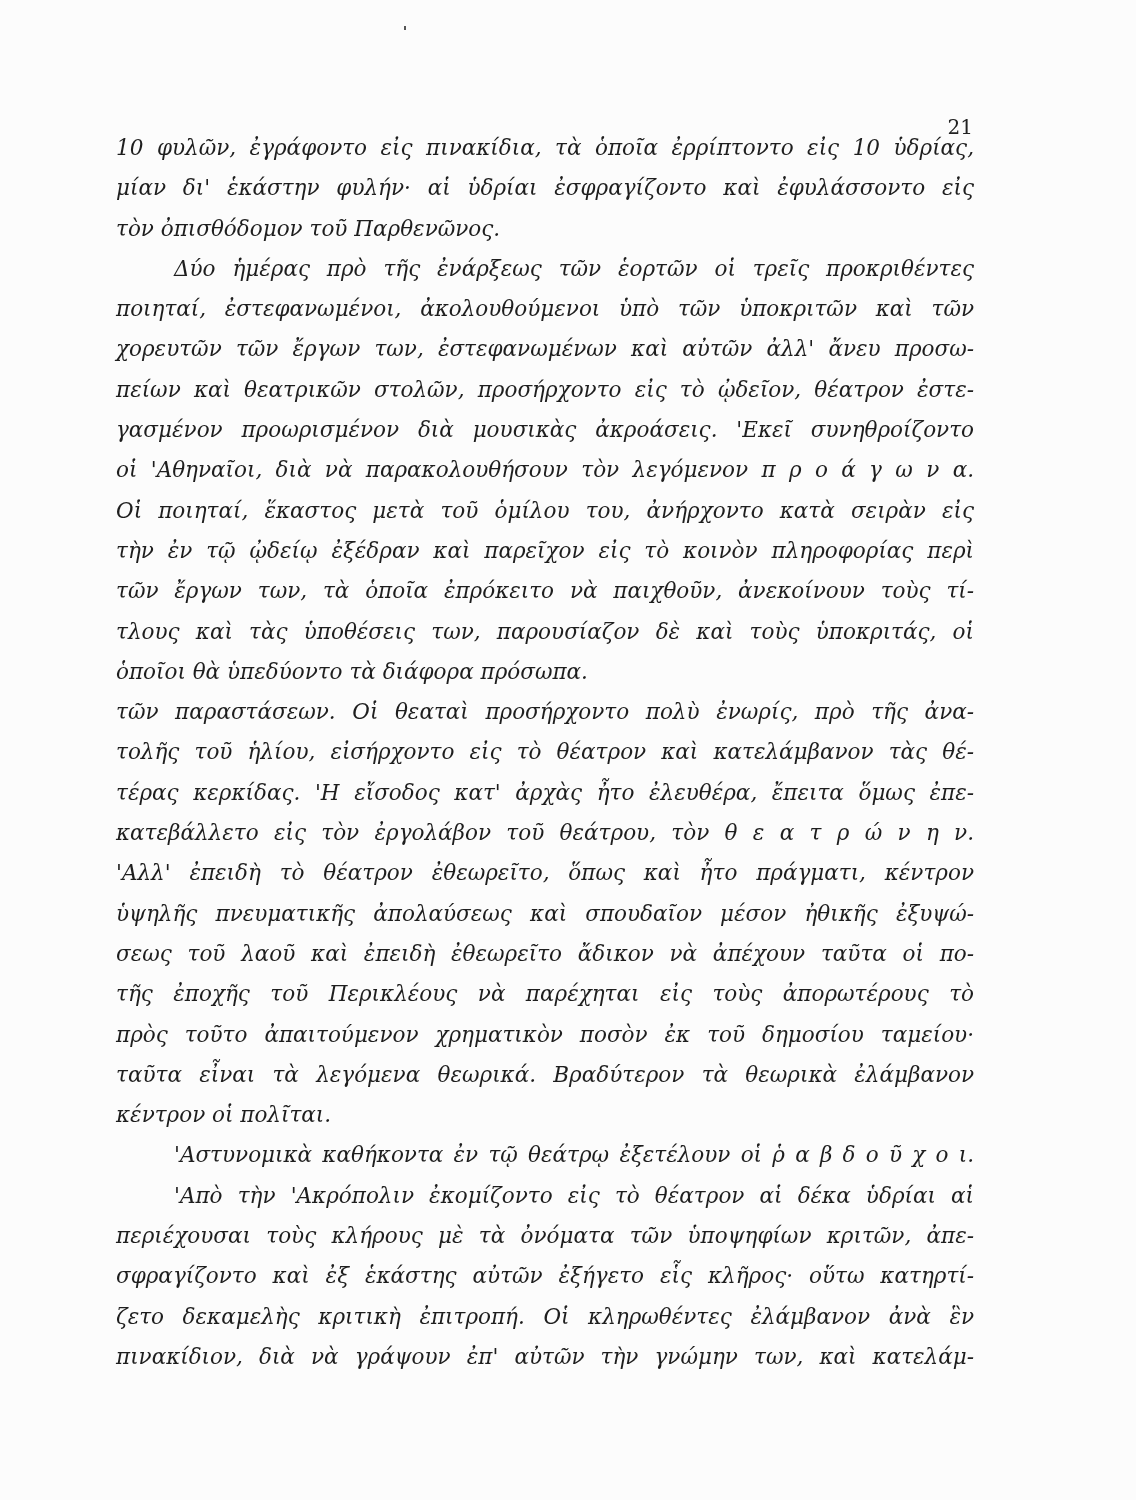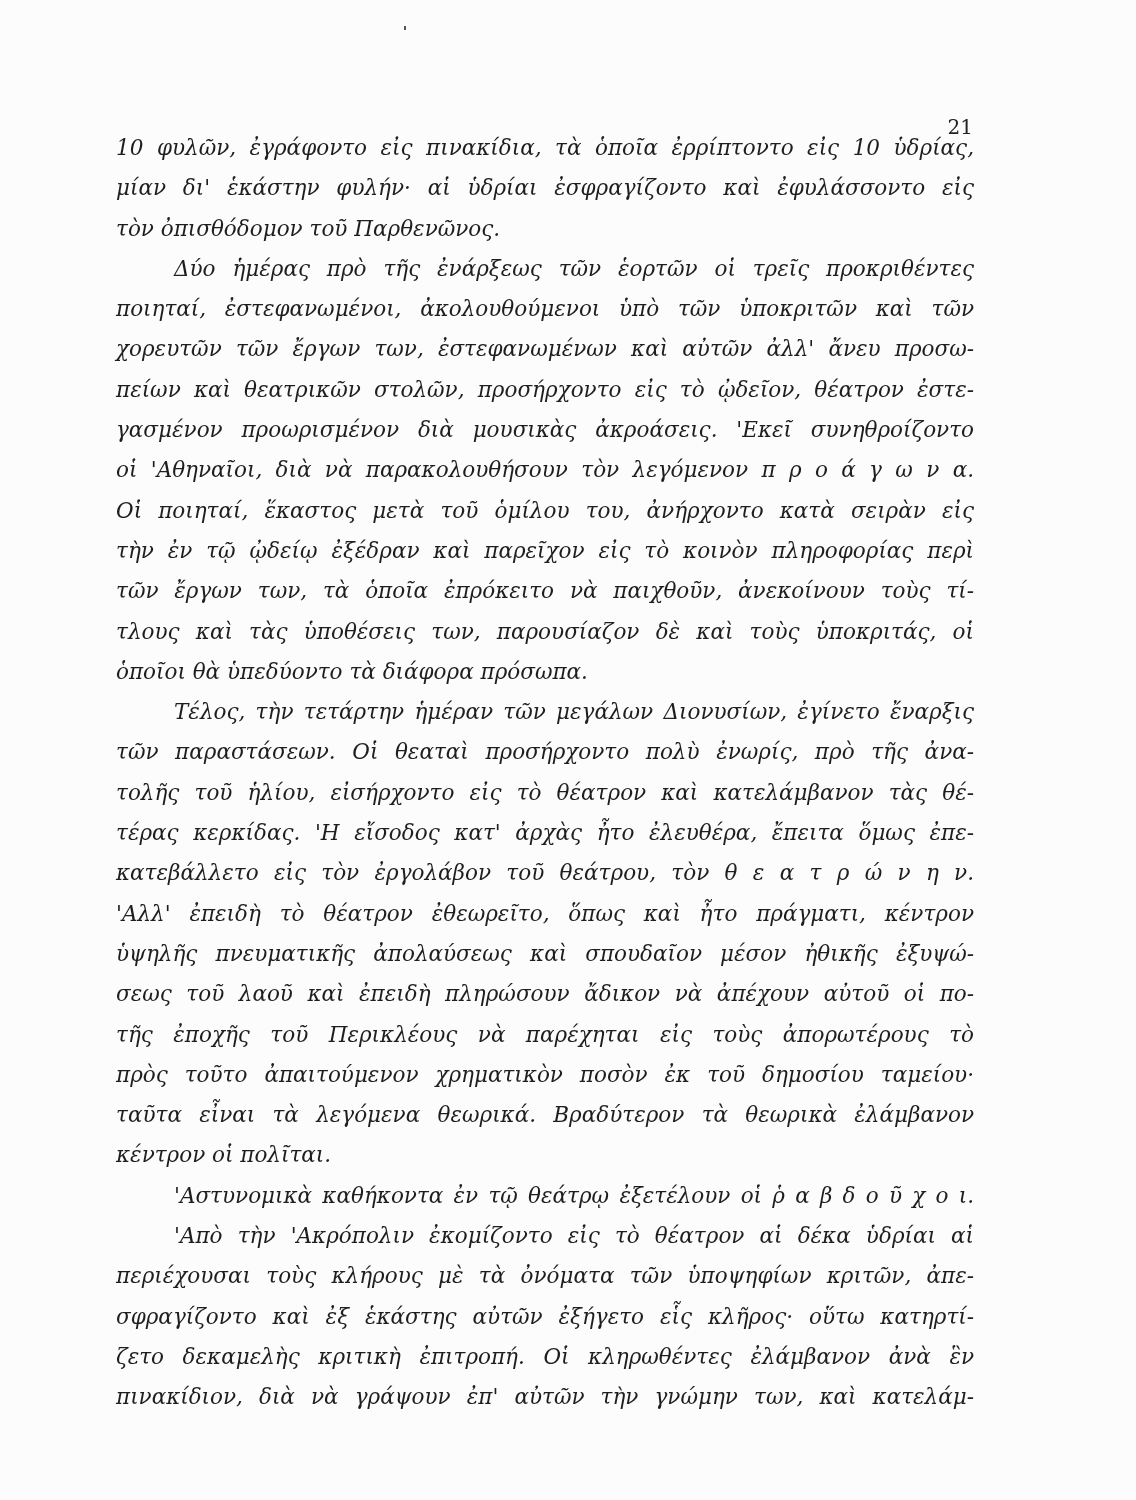--- a/index.html
+++ b/index.html
@@ -77,28 +77,27 @@
       <span class="line">ποιηταί, ἐστεφανωμένοι, ἀκολουθούμενοι ὑπὸ τῶν ὑποκριτῶν καὶ τῶν</span>
       <span class="line">χορευτῶν τῶν ἔργων των, ἐστεφανωμένων καὶ αὐτῶν ἀλλ' ἄνευ προσω-</span>
       <span class="line">πείων καὶ θεατρικῶν στολῶν, προσήρχοντο εἰς τὸ ᾠδεῖον, θέατρον ἐστε-</span>
       <span class="line">γασμένον προωρισμένον διὰ μουσικὰς ἀκροάσεις. 'Εκεῖ συνηθροίζοντο</span>
       <span class="line">οἱ 'Αθηναῖοι, διὰ νὰ παρακολουθήσουν τὸν λεγόμενον  π ρ ο ά γ ω ν α.</span>
       <span class="line">Οἱ ποιηταί, ἕκαστος μετὰ τοῦ ὁμίλου του, ἀνήρχοντο κατὰ σειρὰν εἰς</span>
       <span class="line">τὴν ἐν τῷ ᾠδείῳ ἐξέδραν καὶ παρεῖχον εἰς τὸ κοινὸν πληροφορίας περὶ</span>
       <span class="line">τῶν ἔργων των, τὰ ὁποῖα ἐπρόκειτο νὰ παιχθοῦν, ἀνεκοίνουν τοὺς τί-</span>
       <span class="line">τλους καὶ τὰς ὑποθέσεις των, παρουσίαζον δὲ καὶ τοὺς ὑποκριτάς, οἱ</span>
       <span class="line last">ὁποῖοι θὰ ὑπεδύοντο τὰ διάφορα πρόσωπα.</span>
-      <span class="line indent">Τέλος, τὴν τετάρτην ἡμέραν τῶν μεγάλων Διονυσίων, ἐγίνετο ἔναρξις</span>
       <span class="line">τῶν παραστάσεων. Οἱ θεαταὶ προσήρχοντο πολὺ ἐνωρίς, πρὸ τῆς ἀνα-</span>
       <span class="line">τολῆς τοῦ ἡλίου, εἰσήρχοντο εἰς τὸ θέατρον καὶ κατελάμβανον τὰς θέ-</span>
       <span class="line">τέρας κερκίδας. 'Η εἴσοδος κατ' ἀρχὰς ἦτο ἐλευθέρα, ἔπειτα ὅμως ἐπε-</span>
       <span class="line">κατεβάλλετο εἰς τὸν ἐργολάβον τοῦ θεάτρου, τὸν  θ ε α τ ρ ώ ν η ν.</span>
       <span class="line">'Αλλ' ἐπειδὴ τὸ θέατρον ἐθεωρεῖτο, ὅπως καὶ ἦτο πράγματι, κέντρον</span>
       <span class="line">ὑψηλῆς πνευματικῆς ἀπολαύσεως καὶ σπουδαῖον μέσον ἠθικῆς ἐξυψώ-</span>
-      <span class="line">σεως τοῦ λαοῦ καὶ ἐπειδὴ πληρώσουν ἄδικον νὰ ἀπέχουν αὐτοῦ οἱ πο-</span>
+      <span class="line">σεως τοῦ λαοῦ καὶ ἐπειδὴ ἐθεωρεῖτο ἄδικον νὰ ἀπέχουν ταῦτα οἱ πο-</span>
       <span class="line">τῆς ἐποχῆς τοῦ Περικλέους νὰ παρέχηται εἰς τοὺς ἀπορωτέρους τὸ</span>
       <span class="line">πρὸς τοῦτο ἀπαιτούμενον χρηματικὸν ποσὸν ἐκ τοῦ δημοσίου ταμείου·</span>
       <span class="line">ταῦτα εἶναι τὰ λεγόμενα θεωρικά. Βραδύτερον τὰ θεωρικὰ ἐλάμβανον</span>
       <span class="line last">κέντρον οἱ πολῖται.</span>
       <span class="line indent">'Αστυνομικὰ καθήκοντα ἐν τῷ θεάτρῳ ἐξετέλουν οἱ  ῥ α β δ ο ῦ χ ο ι.</span>
       <span class="line indent">'Απὸ τὴν 'Ακρόπολιν ἐκομίζοντο εἰς τὸ θέατρον αἱ δέκα ὑδρίαι αἱ</span>
       <span class="line">περιέχουσαι τοὺς κλήρους μὲ τὰ ὀνόματα τῶν ὑποψηφίων κριτῶν, ἀπε-</span>
       <span class="line">σφραγίζοντο καὶ ἐξ ἑκάστης αὐτῶν ἐξήγετο εἷς κλῆρος· οὕτω κατηρτί-</span>
       <span class="line">ζετο δεκαμελὴς κριτικὴ ἐπιτροπή. Οἱ κληρωθέντες ἐλάμβανον ἀνὰ ἓν</span>
       <span class="line">πινακίδιον, διὰ νὰ γράψουν ἐπ' αὐτῶν τὴν γνώμην των, καὶ κατελάμ-</span>

